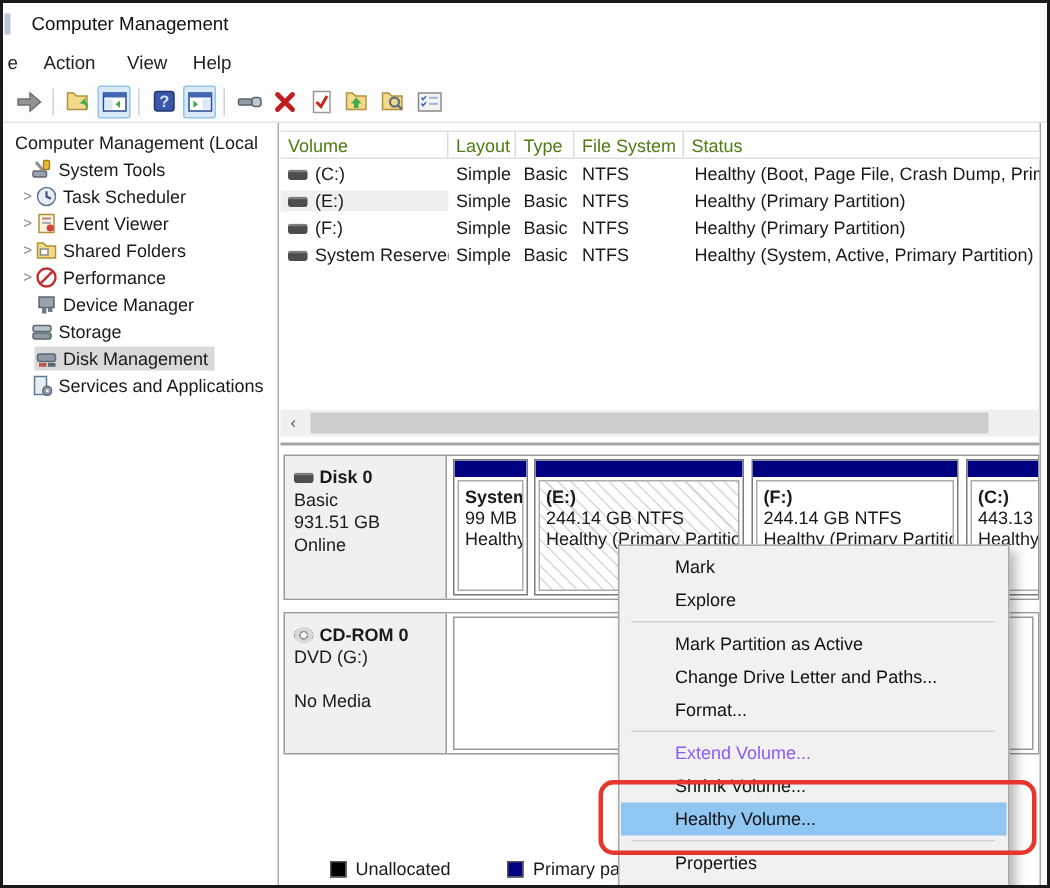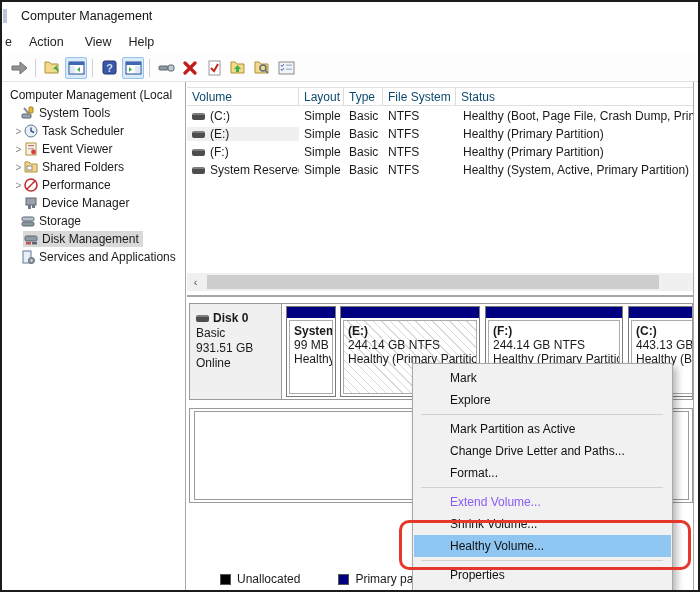--- a/index.html
+++ b/index.html
@@ -29,37 +29,37 @@
   .tree-row .expander { width:9px; color:#8a8a8a; font-size:10px; text-align:center; flex:none; }
   .lvl0 { padding-left:7px; }
   .lvl1 { padding-left:2px;margin-left:16px; }
   .lvl2 { padding-left:12px; }
   .tree-label-wrap { display:flex; align-items:center; gap:4px; padding:1px 4px 1px 1px; }
   .tree-row.selected .tree-label-wrap { background:#d9d9d9; }
   .ticon { width:14px; height:14px; flex:none; }
   .right-pane { position:absolute; top:80px; left:185px; width:507px; bottom:0; background:#fff; border-right:1px solid #a8a8a8; }
   
   .lv-header { position:absolute; top:5px; left:0; right:0; height:19px; display:grid; grid-template-columns:112px 45px 39px 73px 1fr; border-top:1px solid #e0e0e0; border-bottom:1px solid #e0e0e0; background:#fff; }
-  .lv-header div { padding:2px 0 0 5px; border-right:1px solid #dcdcdc; color:#0c4a6e; overflow:hidden; white-space:nowrap; }
+  .lv-header div { padding:2px 0 0 5px; border-right:1px solid #dcdcdc; color:#4d7c0f; overflow:hidden; white-space:nowrap; }
   .lv-row { position:absolute; left:0; right:0; height:18px; display:grid; grid-template-columns:112px 45px 39px 73px 1fr; align-items:center; white-space:nowrap; }
   .lv-row div { padding-left:5px; overflow:hidden; }
   .vol-cell { display:flex; align-items:center; gap:5px; }
   .vol-cell.sel { background:#f0f0f0; }
   .drive-glyph { width:13px; height:7px; background:#4d4d4d; border-radius:2px; border-top:2px solid #7e7e7e; flex:none; }
   .status-cell { padding-left:7px !important; }
   
   .hscroll { position:absolute; top:191px; left:0; right:0; height:18px; background:#f0f0f0; display:flex; align-items:center; }
   .hs-arrow { width:17px; height:18px; display:flex; align-items:center; justify-content:center; color:#505050; font-size:11px; }
   .hs-thumb { height:14px; width:452px; background:#cdcdcd; margin-left:3px; }
   .split-line { position:absolute; top:213px; left:0; right:0; height:2px; background:#a6a6a6; }
   
   .disk-row { position:absolute; left:2px; right:0; border:1px solid #9a9a9a; display:flex; overflow:hidden; background:#fff; }
   .disk-row.d0 { top:221px; height:97px; }
   .disk-row.d1 { top:326px; height:95px; }
-  .disk-label { width:92px; flex:none; background:#f0f0f0; border-right:1px solid #9a9a9a; padding:7px 0 0 6px; line-height:15px; white-space:nowrap; overflow:hidden; }
+  .disk-label { width:108px; flex:none; background:#f0f0f0; border-right:1px solid #9a9a9a; padding:7px 0 0 6px; line-height:15px; white-space:nowrap; overflow:hidden; }
   .disk-label .dname { font-weight:bold; display:flex; align-items:center; gap:4px; }
   .parts { position:relative; flex:1; background:#fff; }
   .pcell { position:absolute; top:2px; height:91px; border:1px solid #7a7a7a; background:#fff; overflow:hidden; }
   .pcell .navy { height:11px; background:#000080; }
   .pcell .pbody { position:absolute; top:13px; left:2px; right:2px; bottom:2px; border:1px solid #ababab; background:#fff; padding:3px 0 0 4px; line-height:14px; white-space:nowrap; overflow:hidden; }
   .pcell .pbody.hatch { background:repeating-linear-gradient(45deg, #fff 0 5px, #d9d9d9 5px 6px); }
   .pname { font-weight:bold; }
   .pc-sys { left:4px;  width:50px; }
   .pc-e  { left:58px; width:140px; }
   .pc-f  { left:203px; width:138px; }
@@ -374,20 +374,29 @@
           <div class="pbody">
             <div class="pname">(C:)</div>
             <div>443.13 GB NTFS</div>
             <div>Healthy (Boot, Page File, Crash Dump, Primary Partition)</div>
           </div>
         </div>
       </div>
     </div>
 
     <div class="disk-row d1">
+      <div class="disk-label">
+        <div class="dname">
+            <span class="cd-glyph"></span>
+            <span>CD-ROM 0</span>
+          </div>
+        <div>DVD (G:)</div>
+        <div style="height:14px;"></div>
+        <div>No Media</div>
+      </div>
       <div class="parts">
         <div class="cd-cell"></div>
       </div>
     </div>
 
     <div class="legend">
       <div class="item">
         <span class="sw" style="background: rgb(0, 0, 0);"></span>
         <span>Unallocated</span>
       </div>

